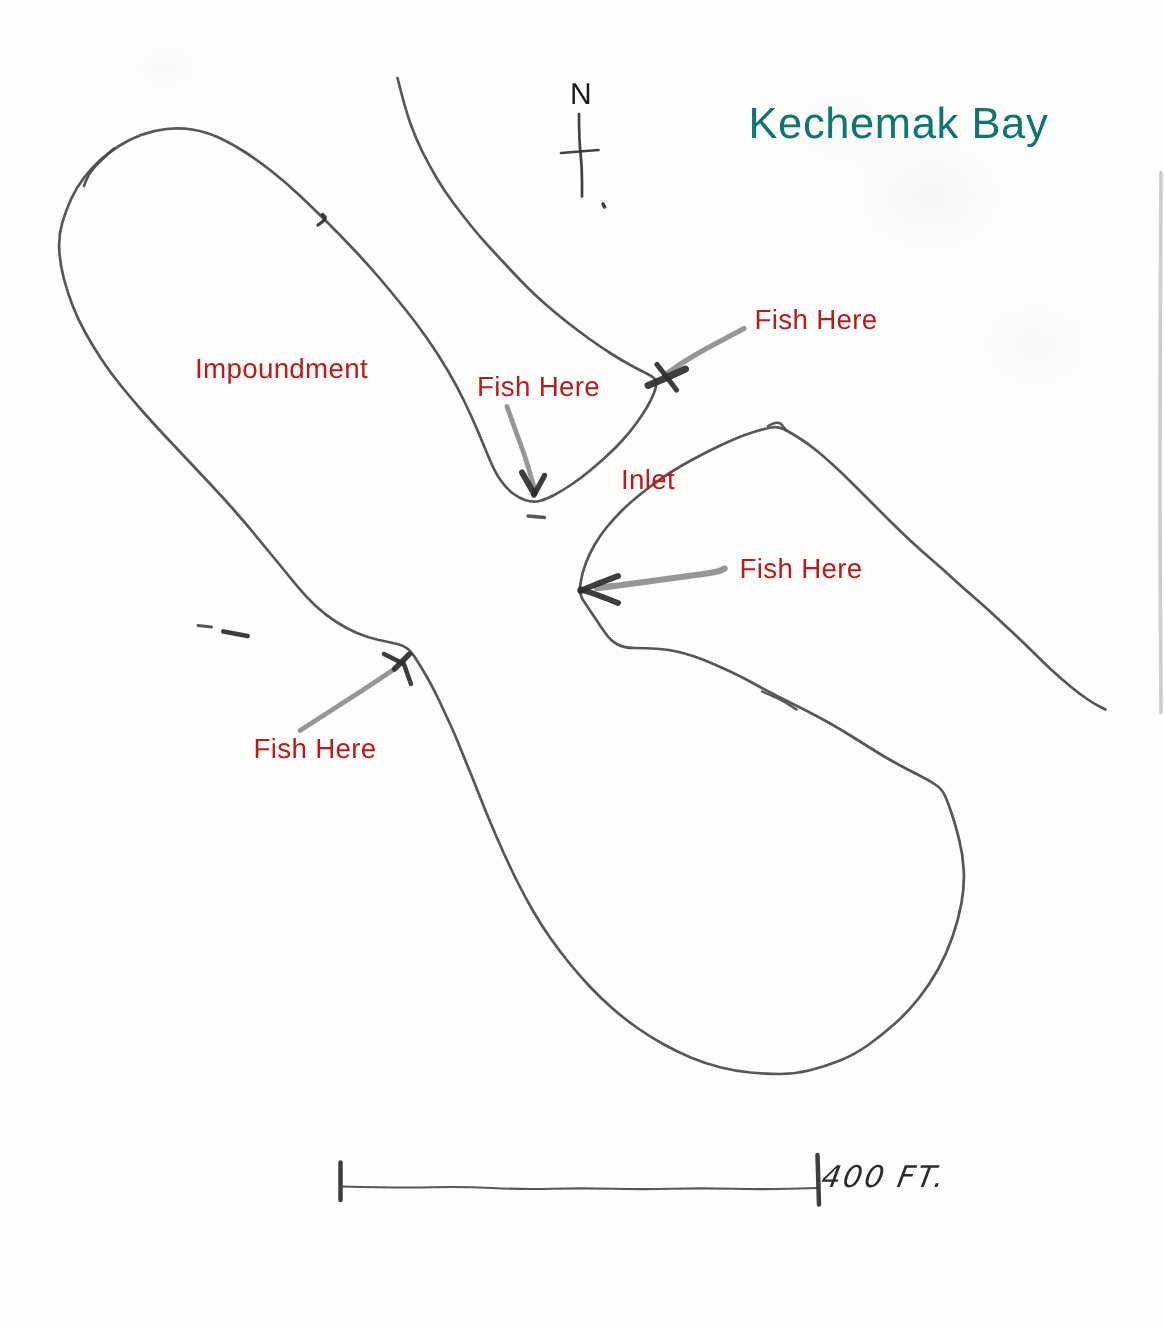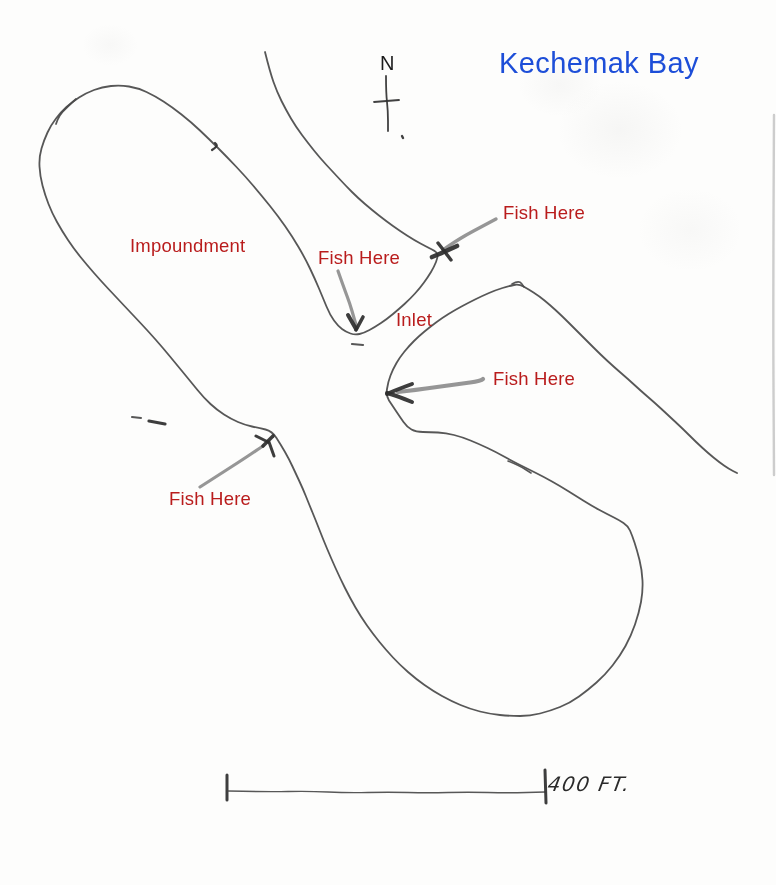--- a/index.html
+++ b/index.html
@@ -19,26 +19,26 @@
   }
   #map-svg{position:absolute;left:0;top:0;}
   .lbl{
     position:absolute;
     white-space:nowrap;
     color:#b91c1c;
     font-size:18.5px;
     line-height:1.05;
     letter-spacing:0.2px;
   }
-  .lbl-title{left:499px;top:48px;font-size:29px;color:#1d4ed8;letter-spacing:0.4px;}
+  .lbl-title{left:499px;top:68px;font-size:29px;color:#0f766e;letter-spacing:0.4px;}
   .lbl-north{left:380px;top:53px;font-size:20px;color:#1c1c1c;}
   .lbl-impoundment{left:130px;top:236px;text-align:right;}
   .lbl-fish1{left:503px;top:203px;}
   .lbl-fish2{left:318px;top:248px;}
-  .lbl-inlet{left:396px;top:310px;}
+  .lbl-inlet{left:414px;top:310px;}
   .lbl-fish3{left:493px;top:369px;}
   .lbl-fish4{left:169px;top:489px;}
   .lbl-scale{
     left:548px;top:774px;
     font-family:"DejaVu Sans", sans-serif;
     font-style:italic;
     font-size:20px;
     letter-spacing:1.5px;
     color:#2b2b2b;
     transform:skewX(-10deg);

